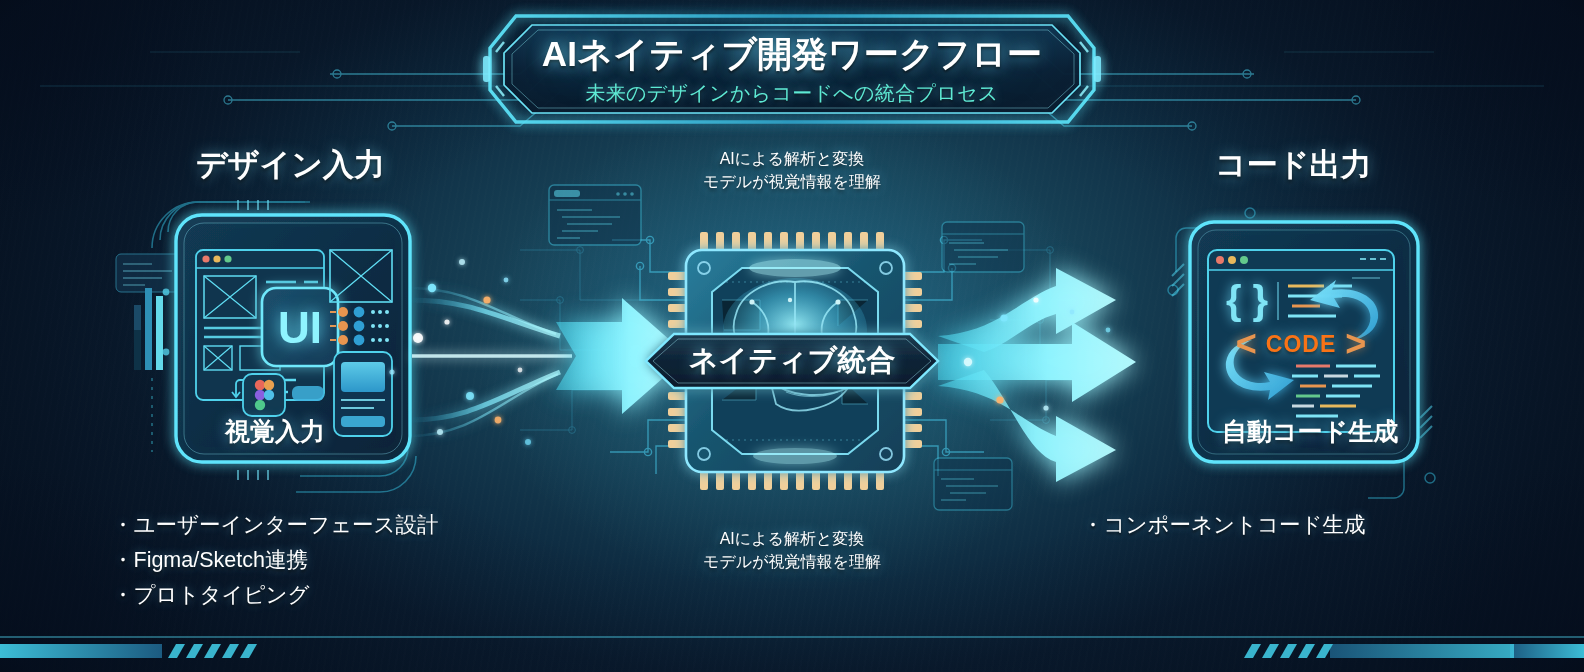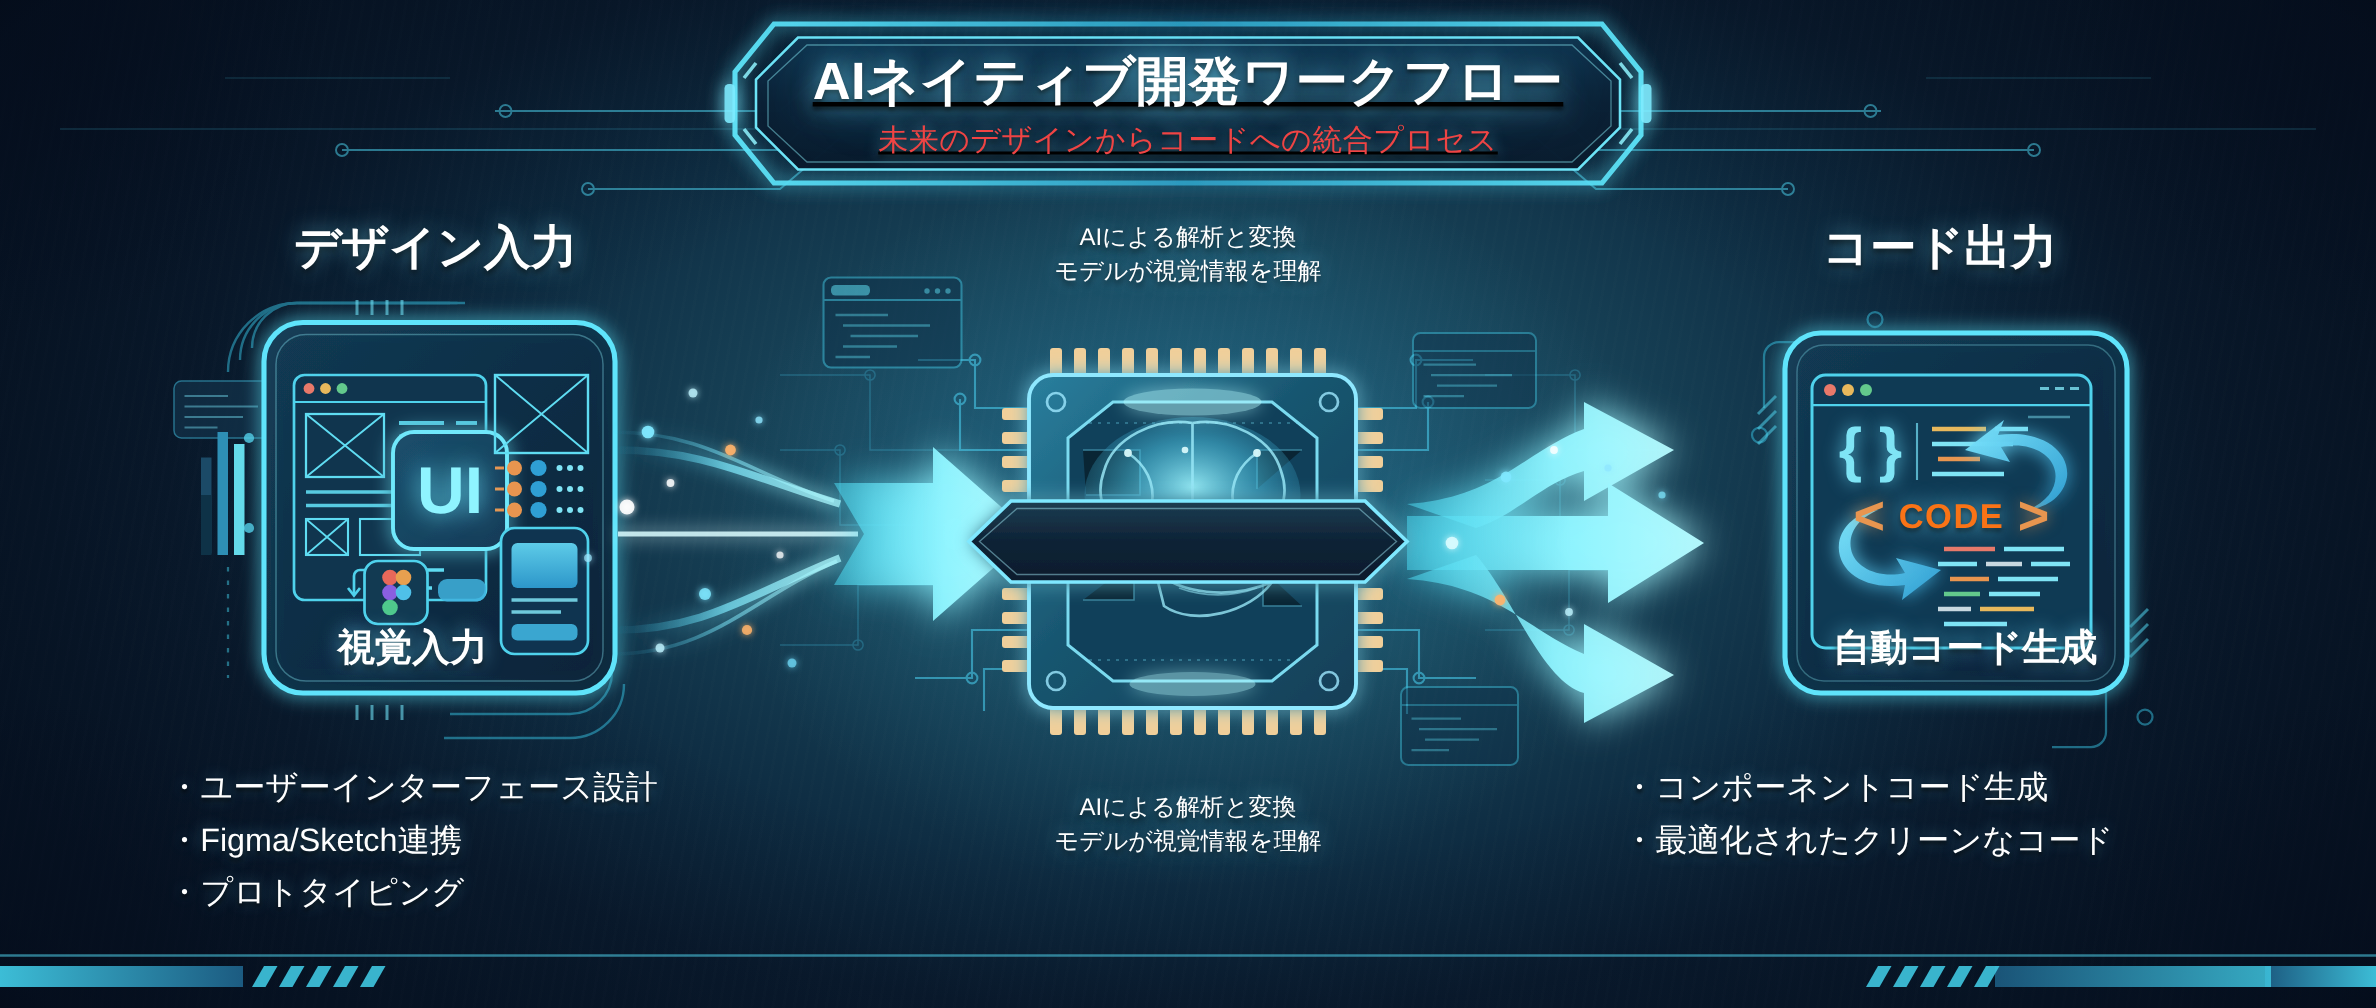--- a/index.html
+++ b/index.html
@@ -48,29 +48,28 @@
 
   
   .title-wrap {
     position: absolute; left: 50%; top: 8px; transform: translateX(-50%);
     width: 620px; height: 122px;
   }
   .title-text-box {
     position: absolute; inset: 0; display: flex; flex-direction: column;
     align-items: center; justify-content: center; gap: 2px;
     z-index: 4;
-    text-decoration: underline;
   }
   .title-main {
     font-size: 35px; font-weight: bold; color: #ffffff; letter-spacing: .2px;
     text-shadow: 0 0 16px rgba(120,225,255,.75), 0 2px 3px rgba(0,0,0,.85), 0 0 40px rgba(70,190,230,.5);
     white-space: nowrap;
   }
   .title-sub {
-    font-size: 20px; color: #ef4444; letter-spacing: .3px;
+    font-size: 20px; color: #5eead4; letter-spacing: .3px;
     text-shadow: 0 0 10px rgba(120,225,255,.6), 0 2px 3px rgba(0,0,0,.8);
     white-space: nowrap;
   }
 
   
   .sec-head {
     position: absolute; font-size: 31px; font-weight: bold; color: #fff;
     text-shadow: 0 0 14px rgba(120,225,255,.6), 0 2px 4px rgba(0,0,0,.9);
     white-space: nowrap;
   }
@@ -659,20 +658,21 @@
       <defs>
         <linearGradient id="gHex" x1="0" y1="0" x2="0" y2="1">
           <stop offset="0" stop-color="#1d3d52"></stop>
           <stop offset=".5" stop-color="#0e2336"></stop>
           <stop offset="1" stop-color="#0b1c2c"></stop>
         </linearGradient>
       </defs>
       <path d="M30,2 H266 L294,29 L266,56 H30 L2,29 Z" fill="url(#gHex)" stroke="#7fe8ff" stroke-width="2.4" filter="url(#softGlow)"></path>
       <path d="M34,7 H262 L287,29 L262,51 H34 L9,29 Z" fill="none" stroke="#a8f2ff" stroke-width=".9" opacity=".45"></path>
     </svg>
+    <span class="hex-label">ネイティブ統合</span>
   </div>
 
   <svg class="layer no-evt" viewBox="0 0 1584 672">
     <defs>
       <linearGradient id="gCardR" x1="0" y1="0" x2="1" y2="1">
         <stop offset="0" stop-color="#123a54" stop-opacity=".95"></stop>
         <stop offset=".55" stop-color="#0e2c44" stop-opacity=".95"></stop>
         <stop offset="1" stop-color="#0b2238" stop-opacity=".95"></stop>
       </linearGradient>
       <linearGradient id="gRecycle" x1="0" y1="0" x2="1" y2="1">
@@ -776,16 +776,15 @@
   </div>
 
   <ul class="bullets" id="bullets-left">
     <li>ユーザーインターフェース設計</li>
     <li>Figma/Sketch連携</li>
     <li>プロトタイピング</li>
   </ul>
 
   <ul class="bullets" id="bullets-right">
     <li>コンポーネントコード生成</li>
-    <li>最適化されたクリーンなコード</li>
   </ul>
 
 </div>
 
 </body></html>

